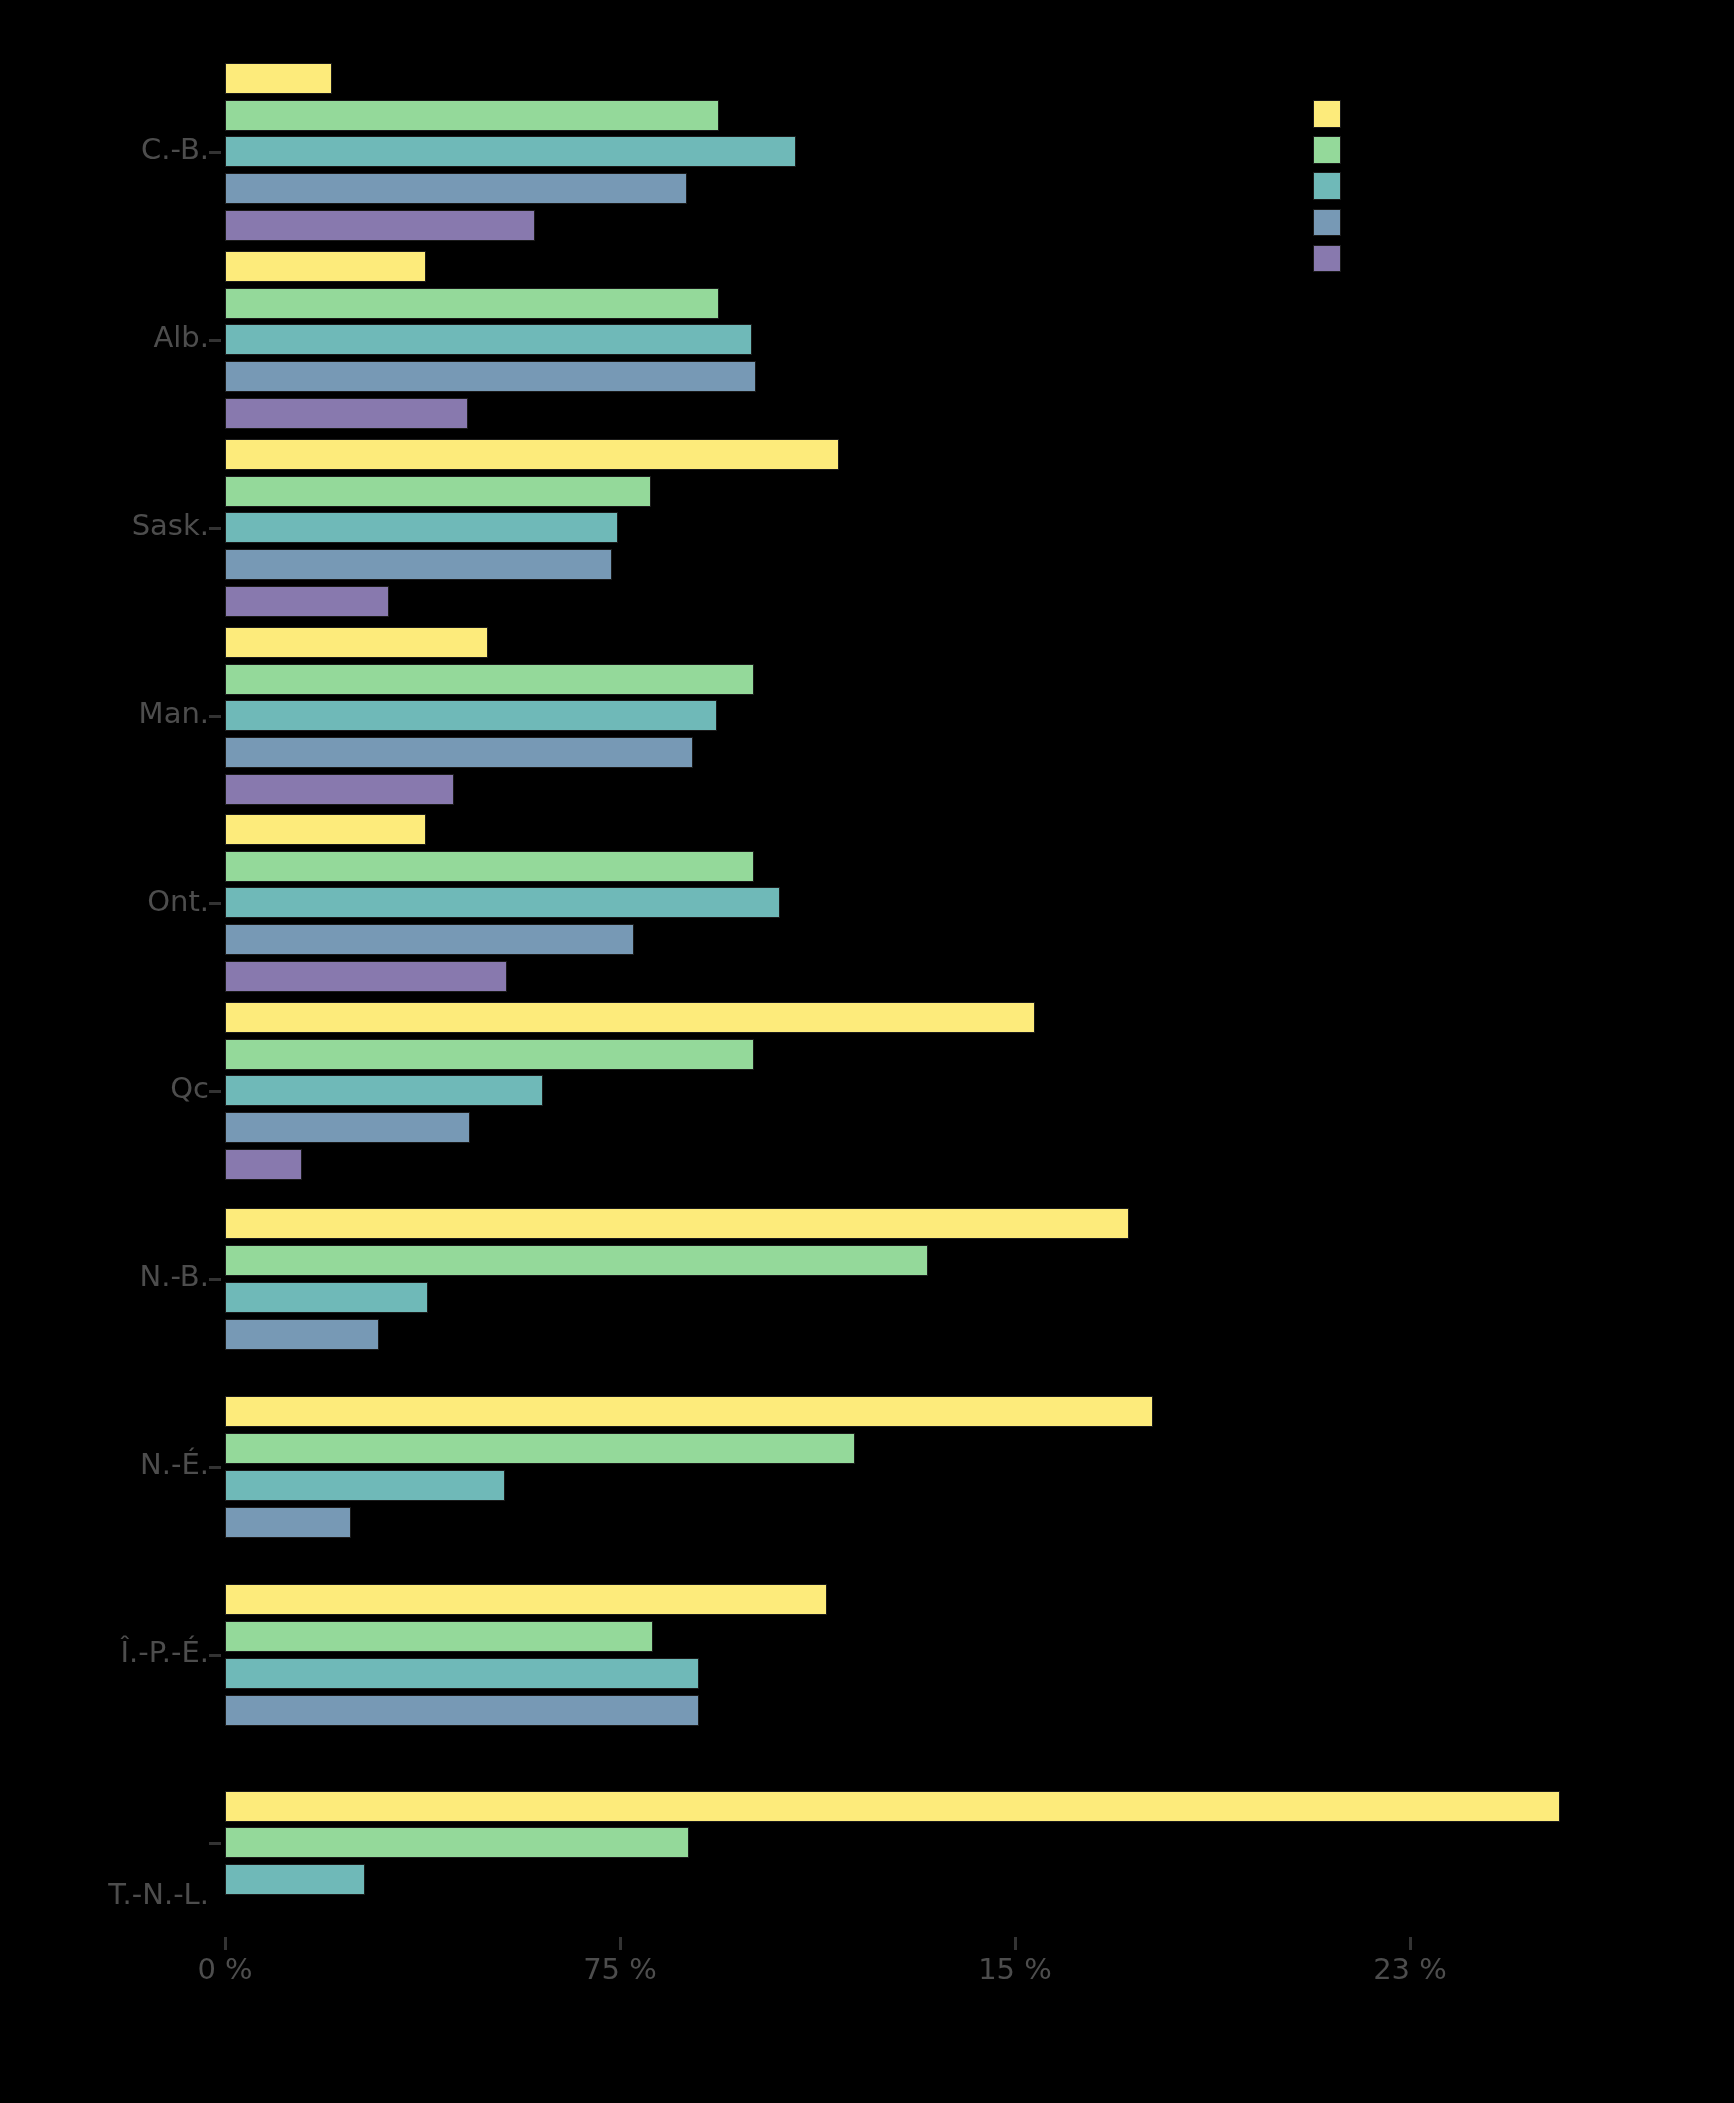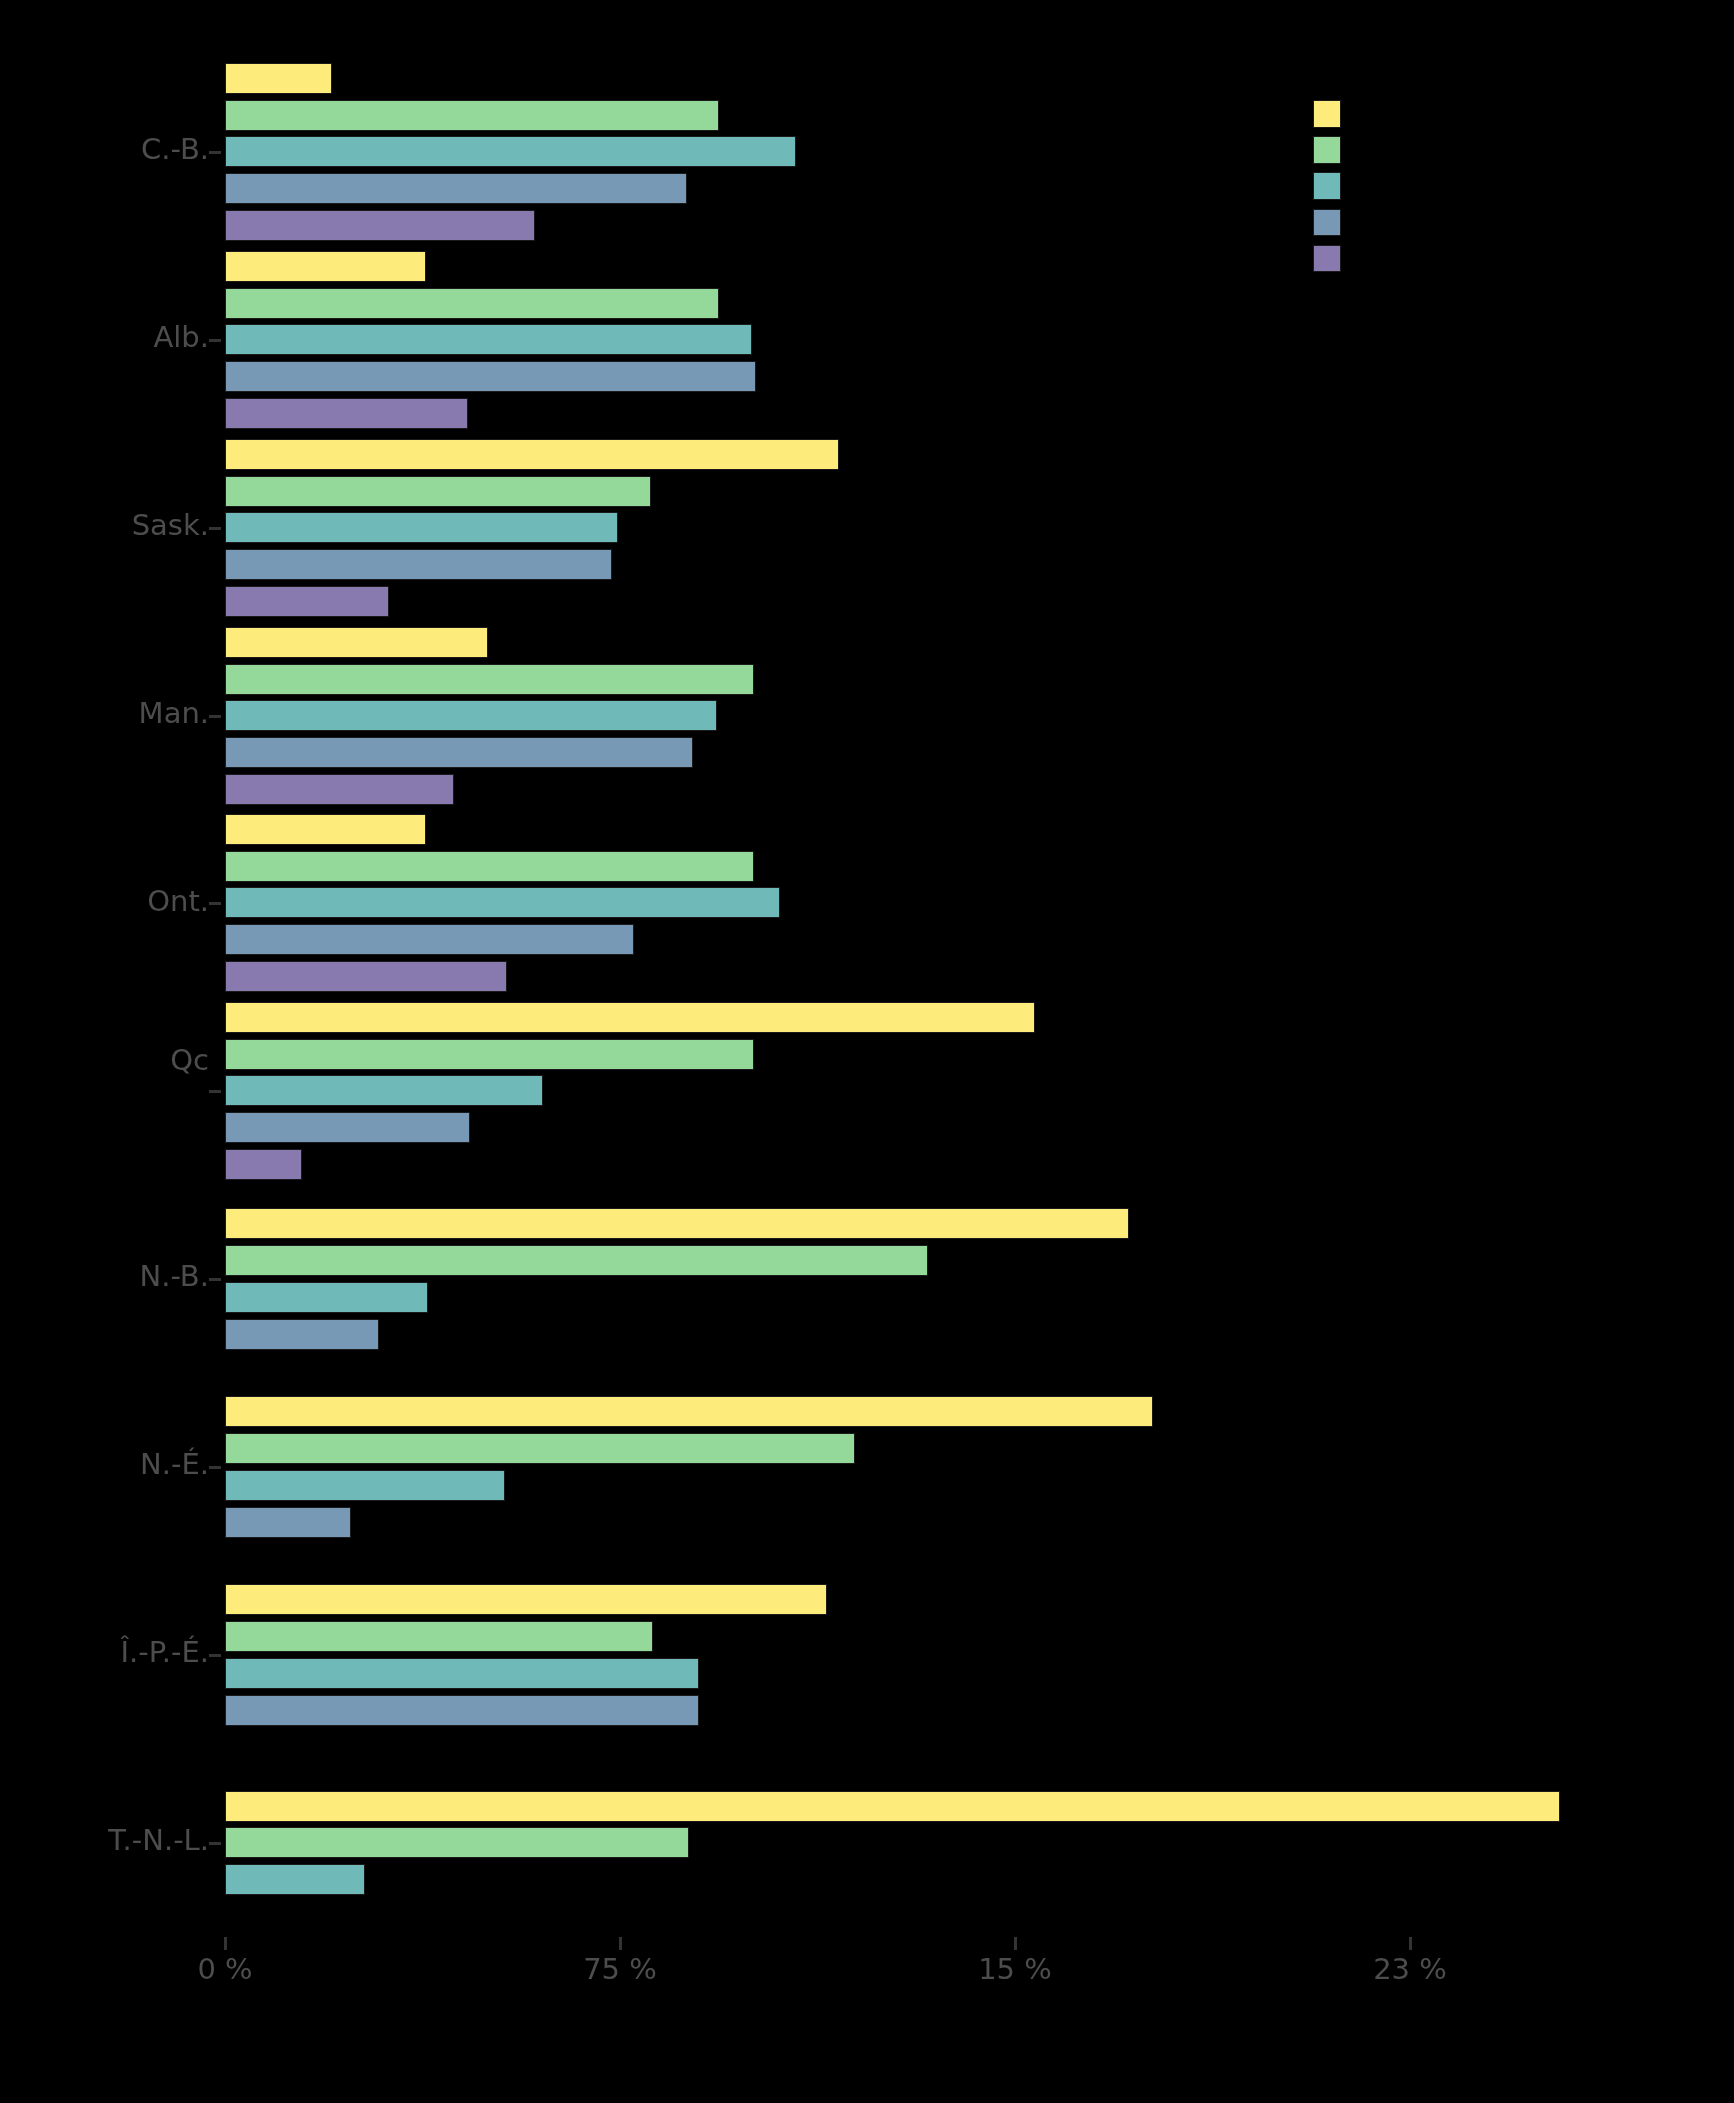--- a/index.html
+++ b/index.html
@@ -142,29 +142,29 @@
       <div class="y-tick-label" style="top: 77px;">C.-B.</div>
       <div class="y-tick-mark" style="top: 93px;"></div>
       <div class="y-tick-label" style="top: 265px;">Alb.</div>
       <div class="y-tick-mark" style="top: 281px;"></div>
       <div class="y-tick-label" style="top: 453px;">Sask.</div>
       <div class="y-tick-mark" style="top: 469px;"></div>
       <div class="y-tick-label" style="top: 641px;">Man.</div>
       <div class="y-tick-mark" style="top: 657px;"></div>
       <div class="y-tick-label" style="top: 829px;">Ont.</div>
       <div class="y-tick-mark" style="top: 844px;"></div>
-      <div class="y-tick-label" style="top: 988px;">Qc</div>
+      <div class="y-tick-label" style="top: 1016px;">Qc</div>
       <div class="y-tick-mark" style="top: 1032px;"></div>
       <div class="y-tick-label" style="top: 1204px;">N.-B.</div>
       <div class="y-tick-mark" style="top: 1220px;"></div>
       <div class="y-tick-label" style="top: 1392px;">N.-É.</div>
       <div class="y-tick-mark" style="top: 1408px;"></div>
       <div class="y-tick-label" style="top: 1580px;">Î.-P.-É.</div>
       <div class="y-tick-mark" style="top: 1596px;"></div>
-      <div class="y-tick-label" style="top: 1768px;">T.-N.-L.</div>
+      <div class="y-tick-label" style="top: 1822px;">T.-N.-L.</div>
       <div class="y-tick-mark" style="top: 1784px;"></div>
     </div>
 
   <div id="plot-panel">
       <div class="group" style="top: 0px; height: 188px;">
         <div class="bar-row" style="top: 5px; width: 1461px;">
           <div class="bar" style="width: 107px; background: rgb(253, 235, 123);"></div>
         </div>
         <div class="bar-row" style="top: 42px; width: 1461px;">
           <div class="bar" style="width: 494px; background: rgb(148, 217, 154);"></div>

